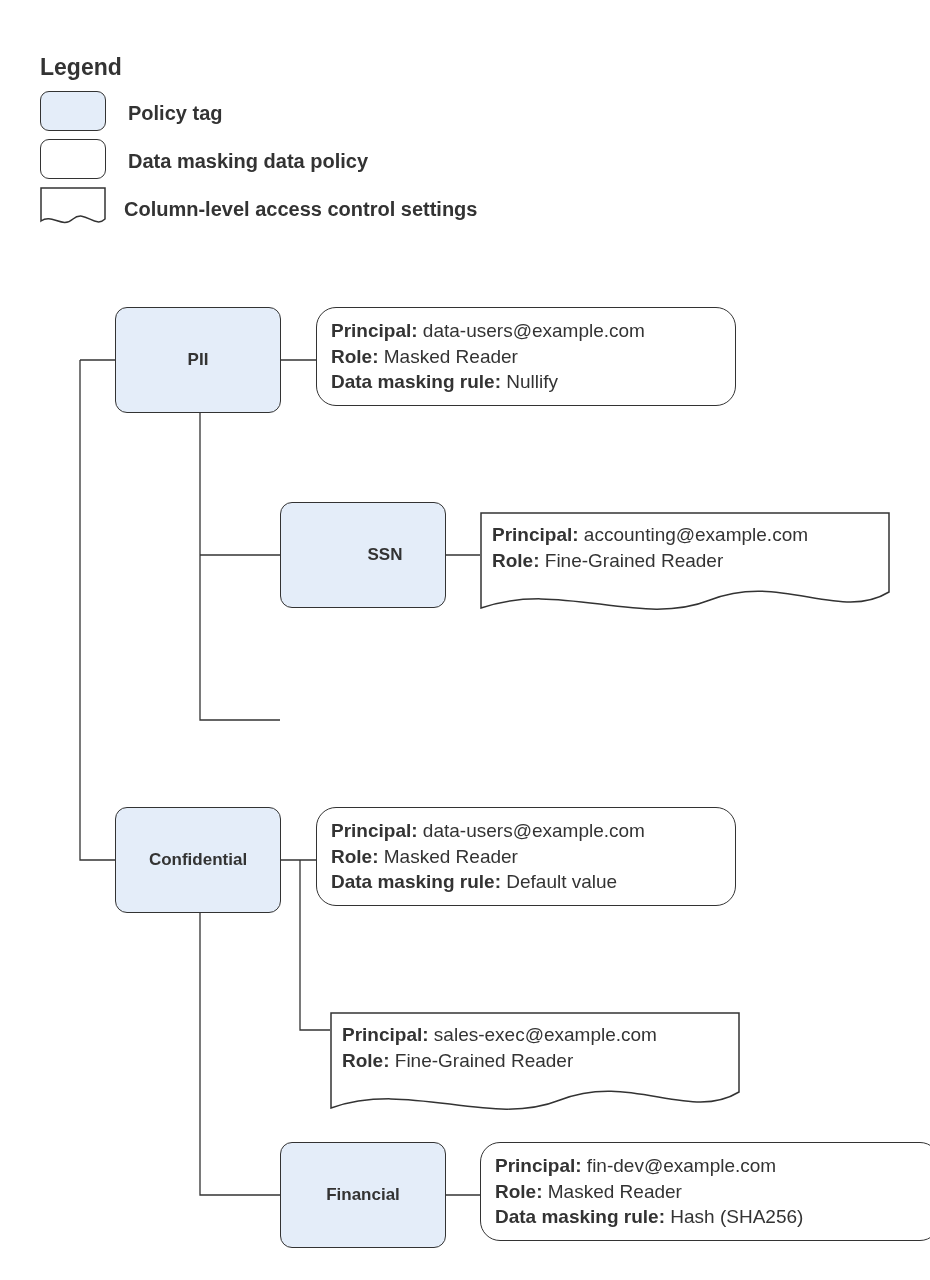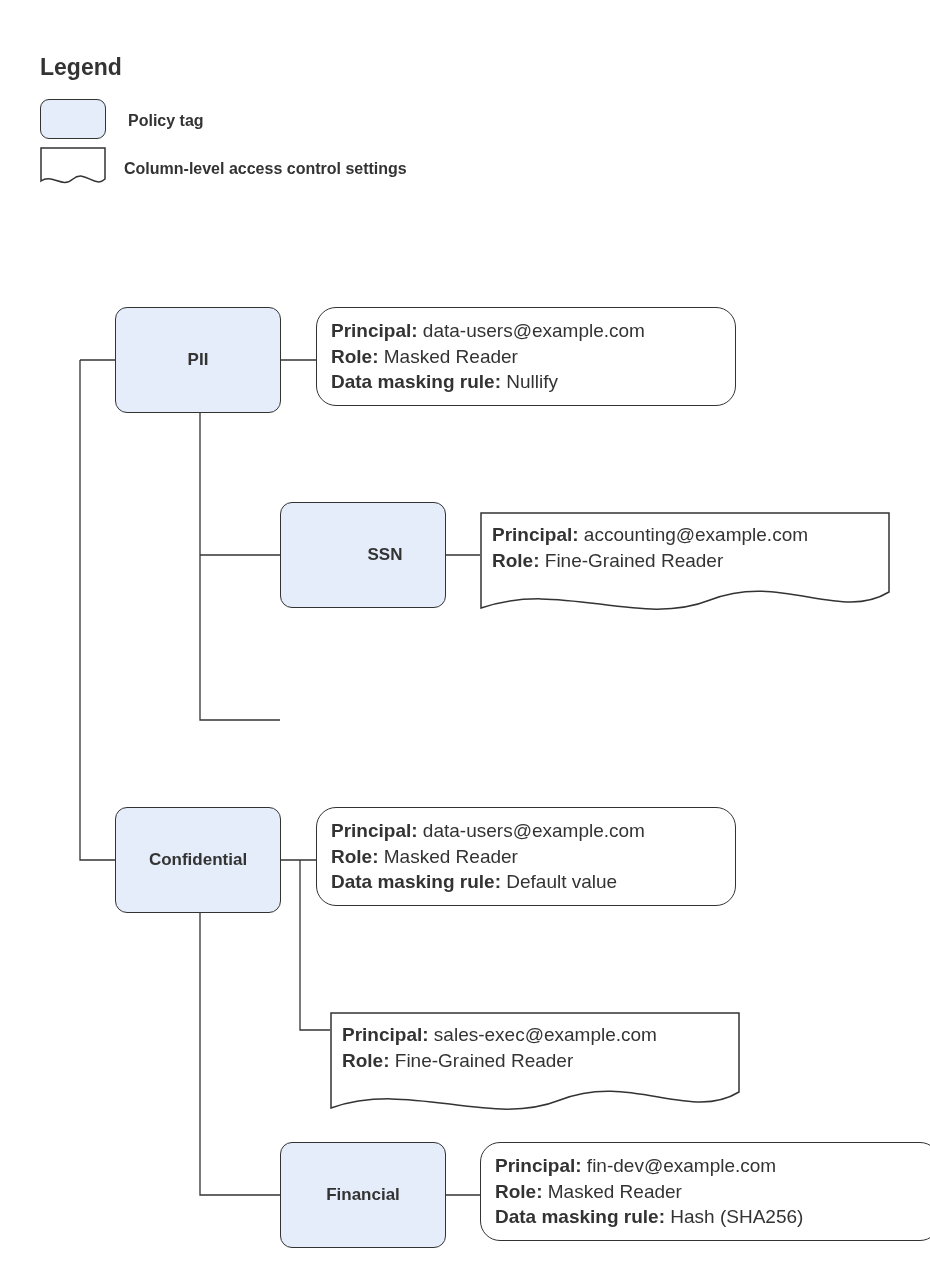--- a/index.html
+++ b/index.html
@@ -9,23 +9,23 @@
     height: 1280px;
     font-family: Arial, Helvetica, sans-serif;
     color: #333;
     background: #fff;
     position: relative;
   }
   .stage { position: relative; width: 930px; height: 1280px; }
 
   
   .legend { position: absolute; left: 40px; top: 54px; }
-  .legend-title { font-size: 23px; font-weight: bold; color: #333; margin-bottom: 18px; }
+  .legend-title { font-size: 23px; font-weight: bold; color: #333; margin-bottom: 10px; }
   .legend-row { display: flex; align-items: center; height: 44px; margin-bottom: 4px; }
-  .legend-label { font-size: 16px; font-weight: bold; color: #333; margin-left: 18px; }
+  .legend-label { font-size: 20px; font-weight: bold; color: #333; margin-left: 18px; }
   .legend-icon { width: 70px; height: 44px; position: relative; }
 
   
   .tag-box {
     position: absolute;
     background: #e4edf9;
     border: 1.5px solid #333;
     border-radius: 12px;
     display: flex; align-items: center; justify-content: center;
     font-weight: bold; font-size: 17px; color: #333;
@@ -72,20 +72,26 @@
 <body>
 <div class="stage">
 
 <div class="legend">
   <div class="legend-title">Legend</div>
   <div class="legend-row">
     <div class="legend-icon">
           <div class="mini-tag"></div>
         </div>
     <div class="legend-label">Policy tag</div>
+  </div>
+  <div class="legend-row">
+    <div class="legend-icon">
+          <div class="mini-policy"></div>
+        </div>
+    <div class="legend-label">Data masking data policy</div>
   </div>
   <div class="legend-row">
     <div class="legend-icon mini-doc">
       <svg viewBox="0 0 66 44" width="66" height="44">
         <path d="M1 1 H65 V32 C55 42, 45 22, 33 32 C22 42, 12 26, 1 34 Z" fill="#fff" stroke="#333" stroke-width="1.5"></path>
       </svg>
     </div>
     <div class="legend-label">Column-level access control settings</div>
   </div>
 </div>

